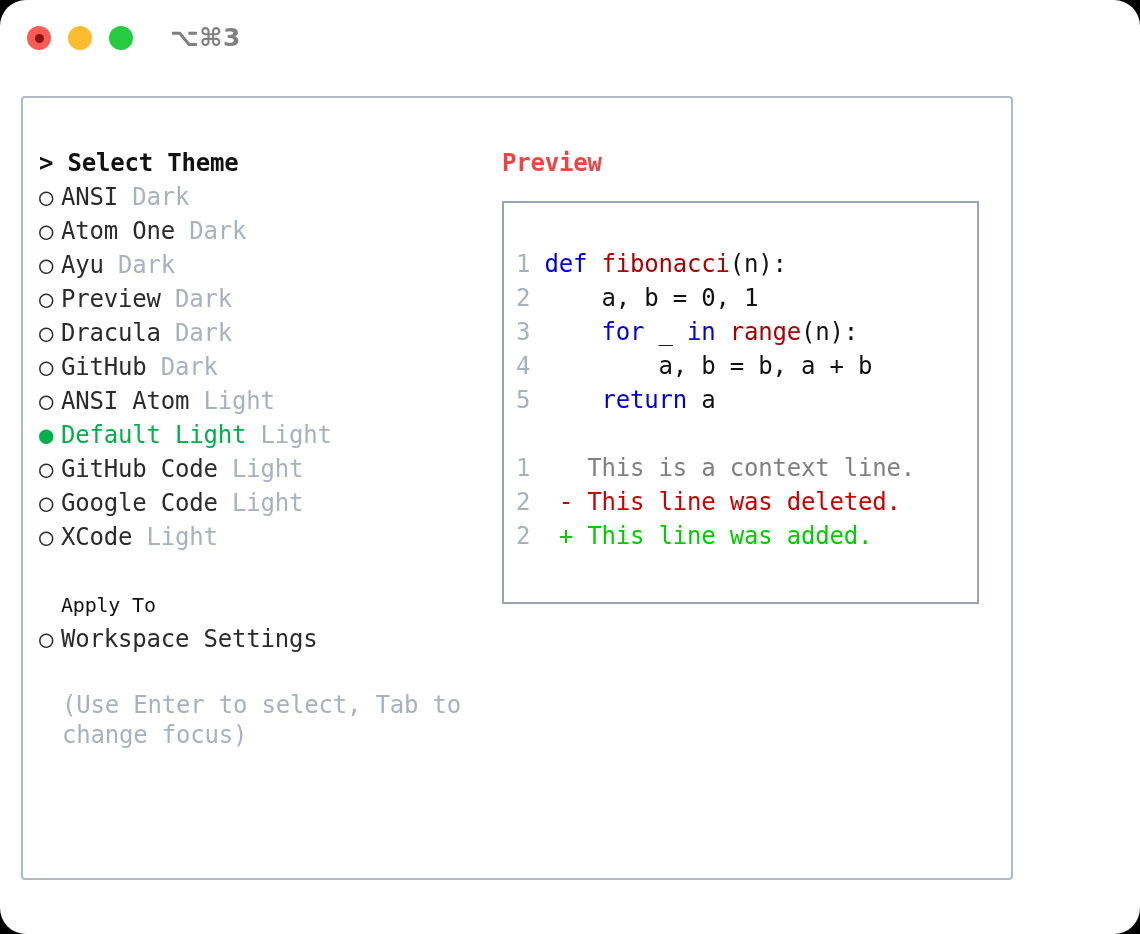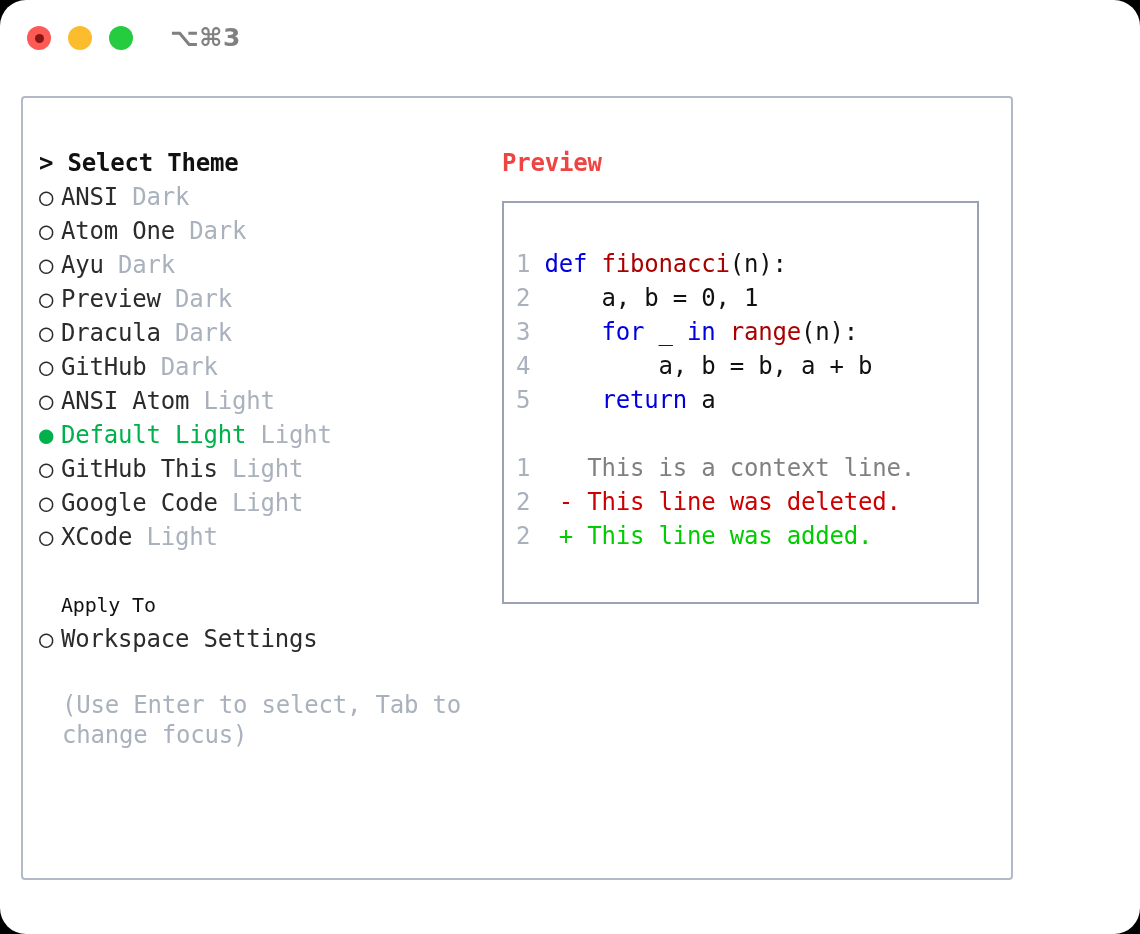--- a/index.html
+++ b/index.html
@@ -207,21 +207,21 @@
 
         <div class="opt-list" id="theme-list">
             <div class="opt"><span class="marker">○</span><span class="opt-label">ANSI</span><span class="suffix"> Dark</span></div>
             <div class="opt"><span class="marker">○</span><span class="opt-label">Atom One</span><span class="suffix"> Dark</span></div>
             <div class="opt"><span class="marker">○</span><span class="opt-label">Ayu</span><span class="suffix"> Dark</span></div>
             <div class="opt"><span class="marker">○</span><span class="opt-label">Preview</span><span class="suffix"> Dark</span></div>
             <div class="opt"><span class="marker">○</span><span class="opt-label">Dracula</span><span class="suffix"> Dark</span></div>
             <div class="opt"><span class="marker">○</span><span class="opt-label">GitHub</span><span class="suffix"> Dark</span></div>
             <div class="opt"><span class="marker">○</span><span class="opt-label">ANSI Atom</span><span class="suffix"> Light</span></div>
             <div class="opt selected"><span class="marker">●</span><span class="opt-label">Default Light</span><span class="suffix"> Light</span></div>
-            <div class="opt"><span class="marker">○</span><span class="opt-label">GitHub This</span><span class="suffix"> Light</span></div>
+            <div class="opt"><span class="marker">○</span><span class="opt-label">GitHub Code</span><span class="suffix"> Light</span></div>
             <div class="opt"><span class="marker">○</span><span class="opt-label">Google Code</span><span class="suffix"> Light</span></div>
             <div class="opt"><span class="marker">○</span><span class="opt-label">XCode</span><span class="suffix"> Light</span></div>
           </div>
 
         <div class="section-gap"></div>
 
         <div class="subheading" style="padding-left:22px;">Apply To</div>
 
         <div class="opt-list" id="apply-list">
             <div class="opt"><span class="marker">○</span><span class="opt-label">Workspace Settings</span></div>

